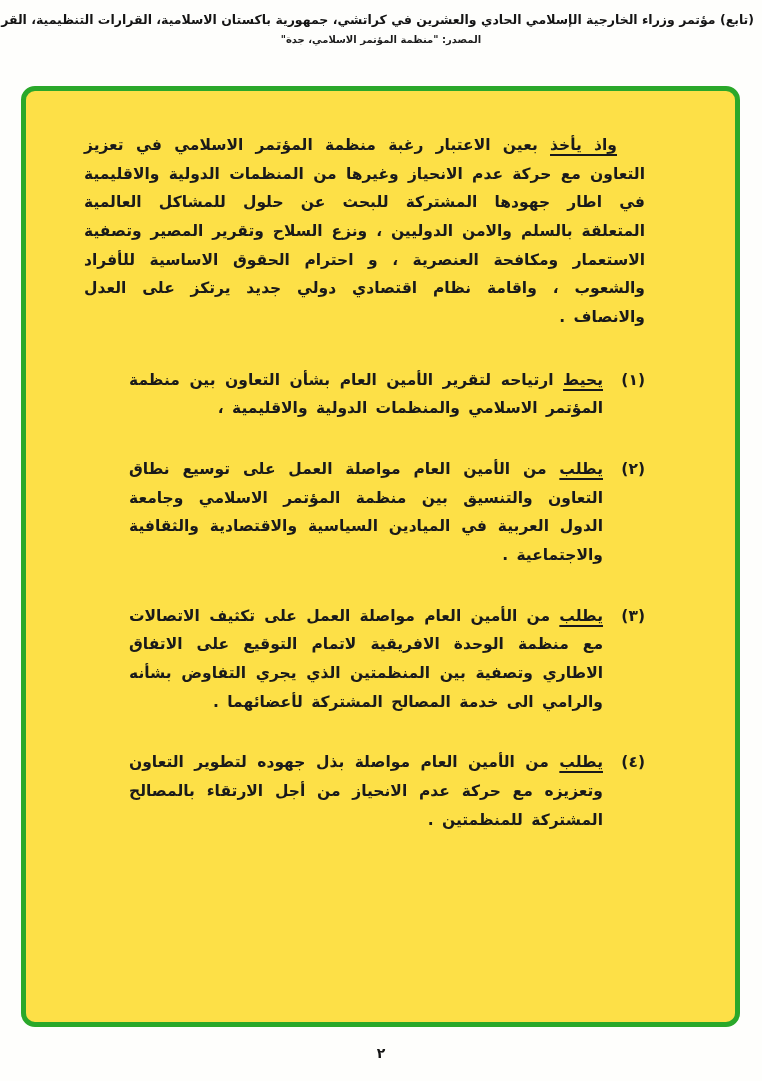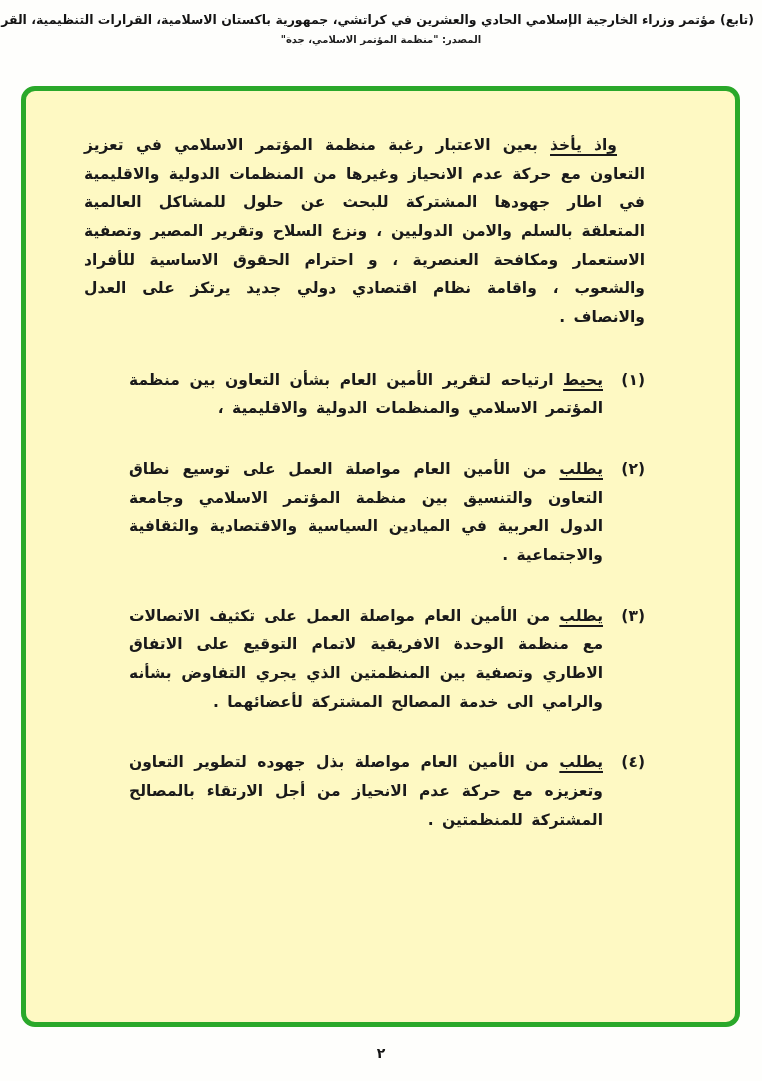--- a/index.html
+++ b/index.html
@@ -34,21 +34,21 @@
     margin-top:7px;
     color:#1c1c1c;
   }
   
   .frame {
     position:absolute;
     left:21px; top:86px;
     width:719px; height:941px;
     border:5px solid var(--frame_green, #2aa82a);
     border-radius:14px;
-    background:#fef9c3;
+    background:#fde047;
   }
   .content {
     position:absolute;
     top:40px; right:90px; left:58px;
     direction:rtl;
     font-size:15.5px;
     font-weight:700;
     line-height:1.85;
     letter-spacing:0.3px;
     word-spacing:3px;

